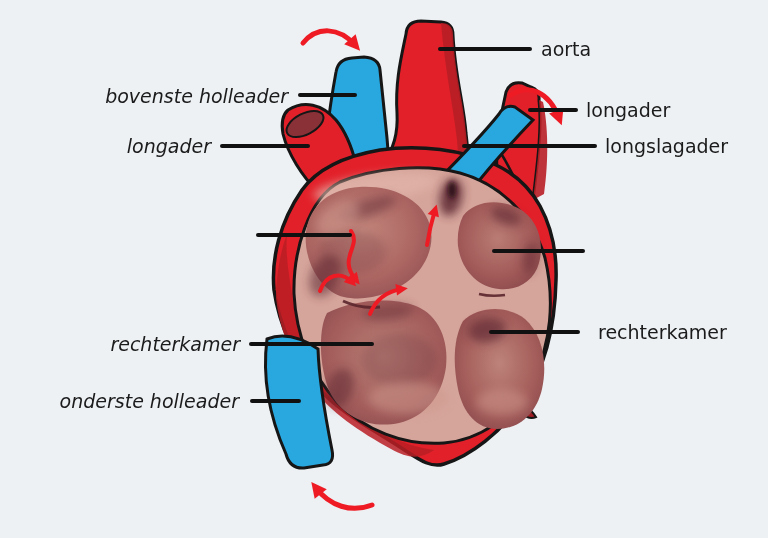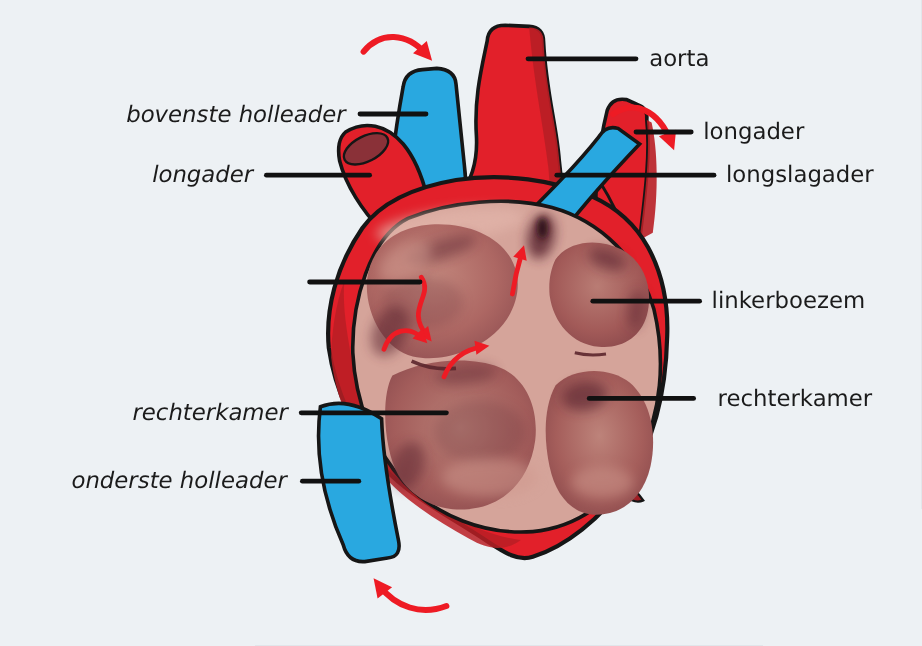--- a/index.html
+++ b/index.html
@@ -171,16 +171,15 @@
   <div class="line" style="left:492px;top:249px;width:93px"></div>
   <div class="line" style="left:489px;top:330px;width:91px"></div>
 
   <div class="lbl left-side" style="right:480px;top:84px">bovenste holleader</div>
   <div class="lbl left-side" style="right:557px;top:134px">longader</div>
   <div class="lbl left-side" style="right:529px;top:389px">onderste holleader</div>
   <div class="lbl left-side" style="right:528px;top:332px">rechterkamer</div>
   <div class="lbl right-side" style="left:541px;top:37px">aorta</div>
   <div class="lbl right-side" style="left:586px;top:98px">longader</div>
   <div class="lbl right-side" style="left:605px;top:134px">longslagader</div>
-  <div class="lbl right-side" style="left:593px;top:239px">linkerboezem</div>
   <div class="lbl right-side" style="left:598px;top:320px">rechterkamer</div>
 
 </div>
 
 </body></html>

